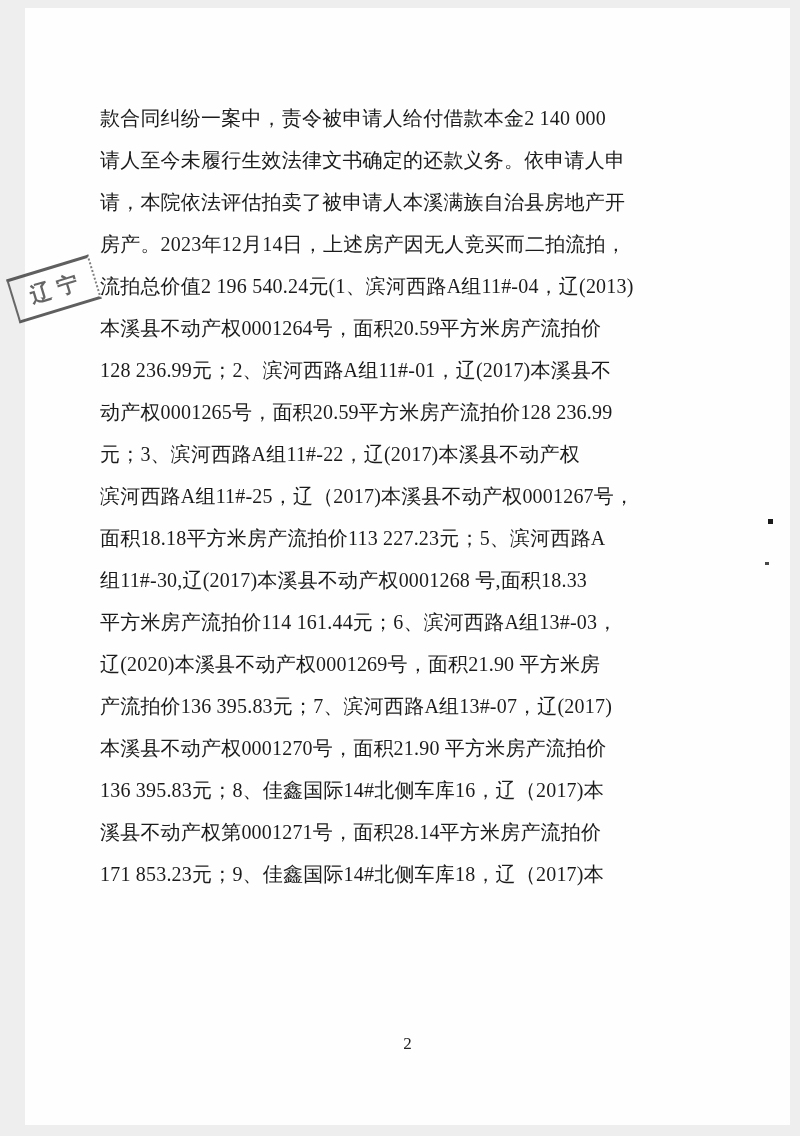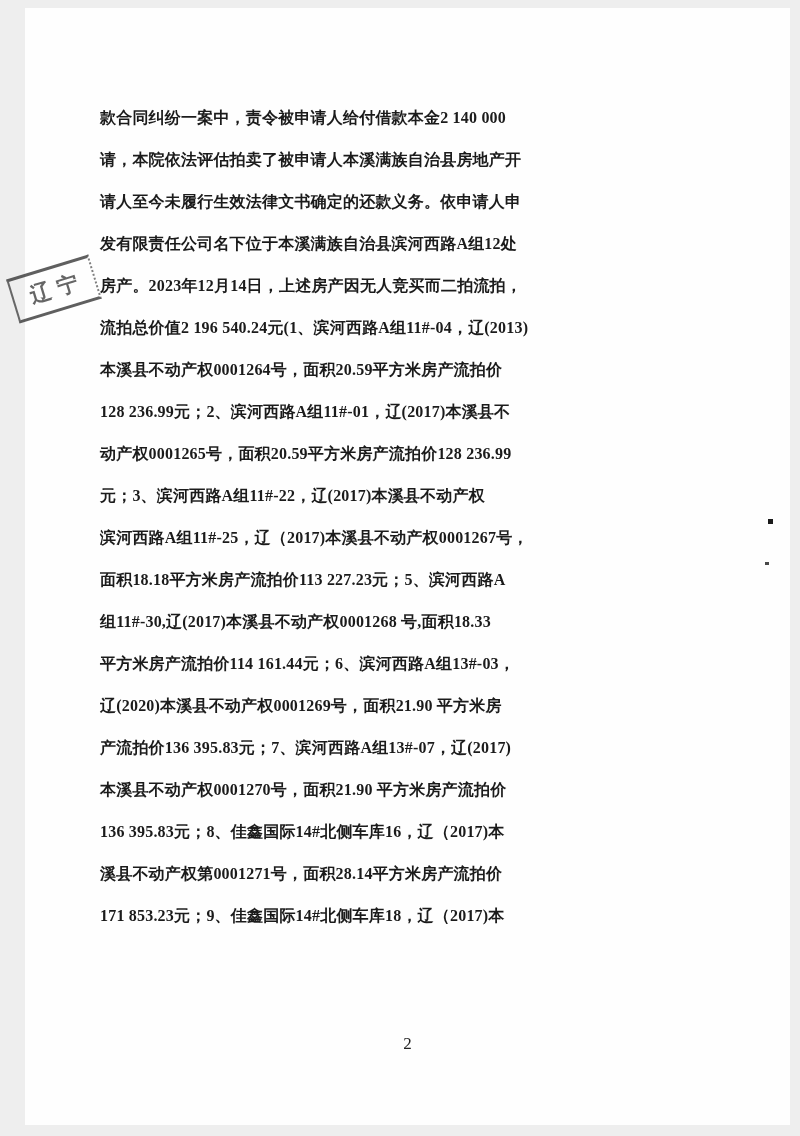--- a/index.html
+++ b/index.html
@@ -26,25 +26,25 @@
     background: #fefefe;
   }
   .content {
     position: absolute;
     left: 75px;
     top: 89px;
     width: 615px;
     color: #1b1b1b;
   }
   .line {
-    font-size: 16px;
+    font-size: 20px;
     line-height: 42px;
     white-space: nowrap;
     letter-spacing: 0.2px;
-    font-weight: 700;
+    font-weight: 400;
   }
   .pagenum {
     position: absolute;
     left: 0;
     top: 1026px;
     width: 100%;
     text-align: center;
     font-size: 17px;
     color: #222;
   }
@@ -83,23 +83,22 @@
 
 <div class="stage">
   <div class="page">
 
     <div class="stamp">
       <span>辽宁</span>
     </div>
 
     <div class="content">
       <div class="line">款合同纠纷一案中，责令被申请人给付借款本金2 140 000</div>
+      <div class="line">请人至今未履行生效法律文书确定的还款义务。依申请人申</div>
       <div class="line">请，本院依法评估拍卖了被申请人本溪满族自治县房地产开</div>
-      <div class="line">请人至今未履行生效法律文书确定的还款义务。依申请人申</div>
-      <div class="line">发有限责任公司名下位于本溪满族自治县滨河西路A组12处</div>
       <div class="line">房产。2023年12月14日，上述房产因无人竞买而二拍流拍，</div>
       <div class="line">流拍总价值2 196 540.24元(1、滨河西路A组11#-04，辽(2013)</div>
       <div class="line">本溪县不动产权0001264号，面积20.59平方米房产流拍价</div>
       <div class="line">128 236.99元；2、滨河西路A组11#-01，辽(2017)本溪县不</div>
       <div class="line">动产权0001265号，面积20.59平方米房产流拍价128 236.99</div>
       <div class="line">元；3、滨河西路A组11#-22，辽(2017)本溪县不动产权</div>
       <div class="line">滨河西路A组11#-25，辽（2017)本溪县不动产权0001267号，</div>
       <div class="line">面积18.18平方米房产流拍价113 227.23元；5、滨河西路A</div>
       <div class="line">组11#-30,辽(2017)本溪县不动产权0001268 号,面积18.33</div>
       <div class="line">平方米房产流拍价114 161.44元；6、滨河西路A组13#-03，</div>

